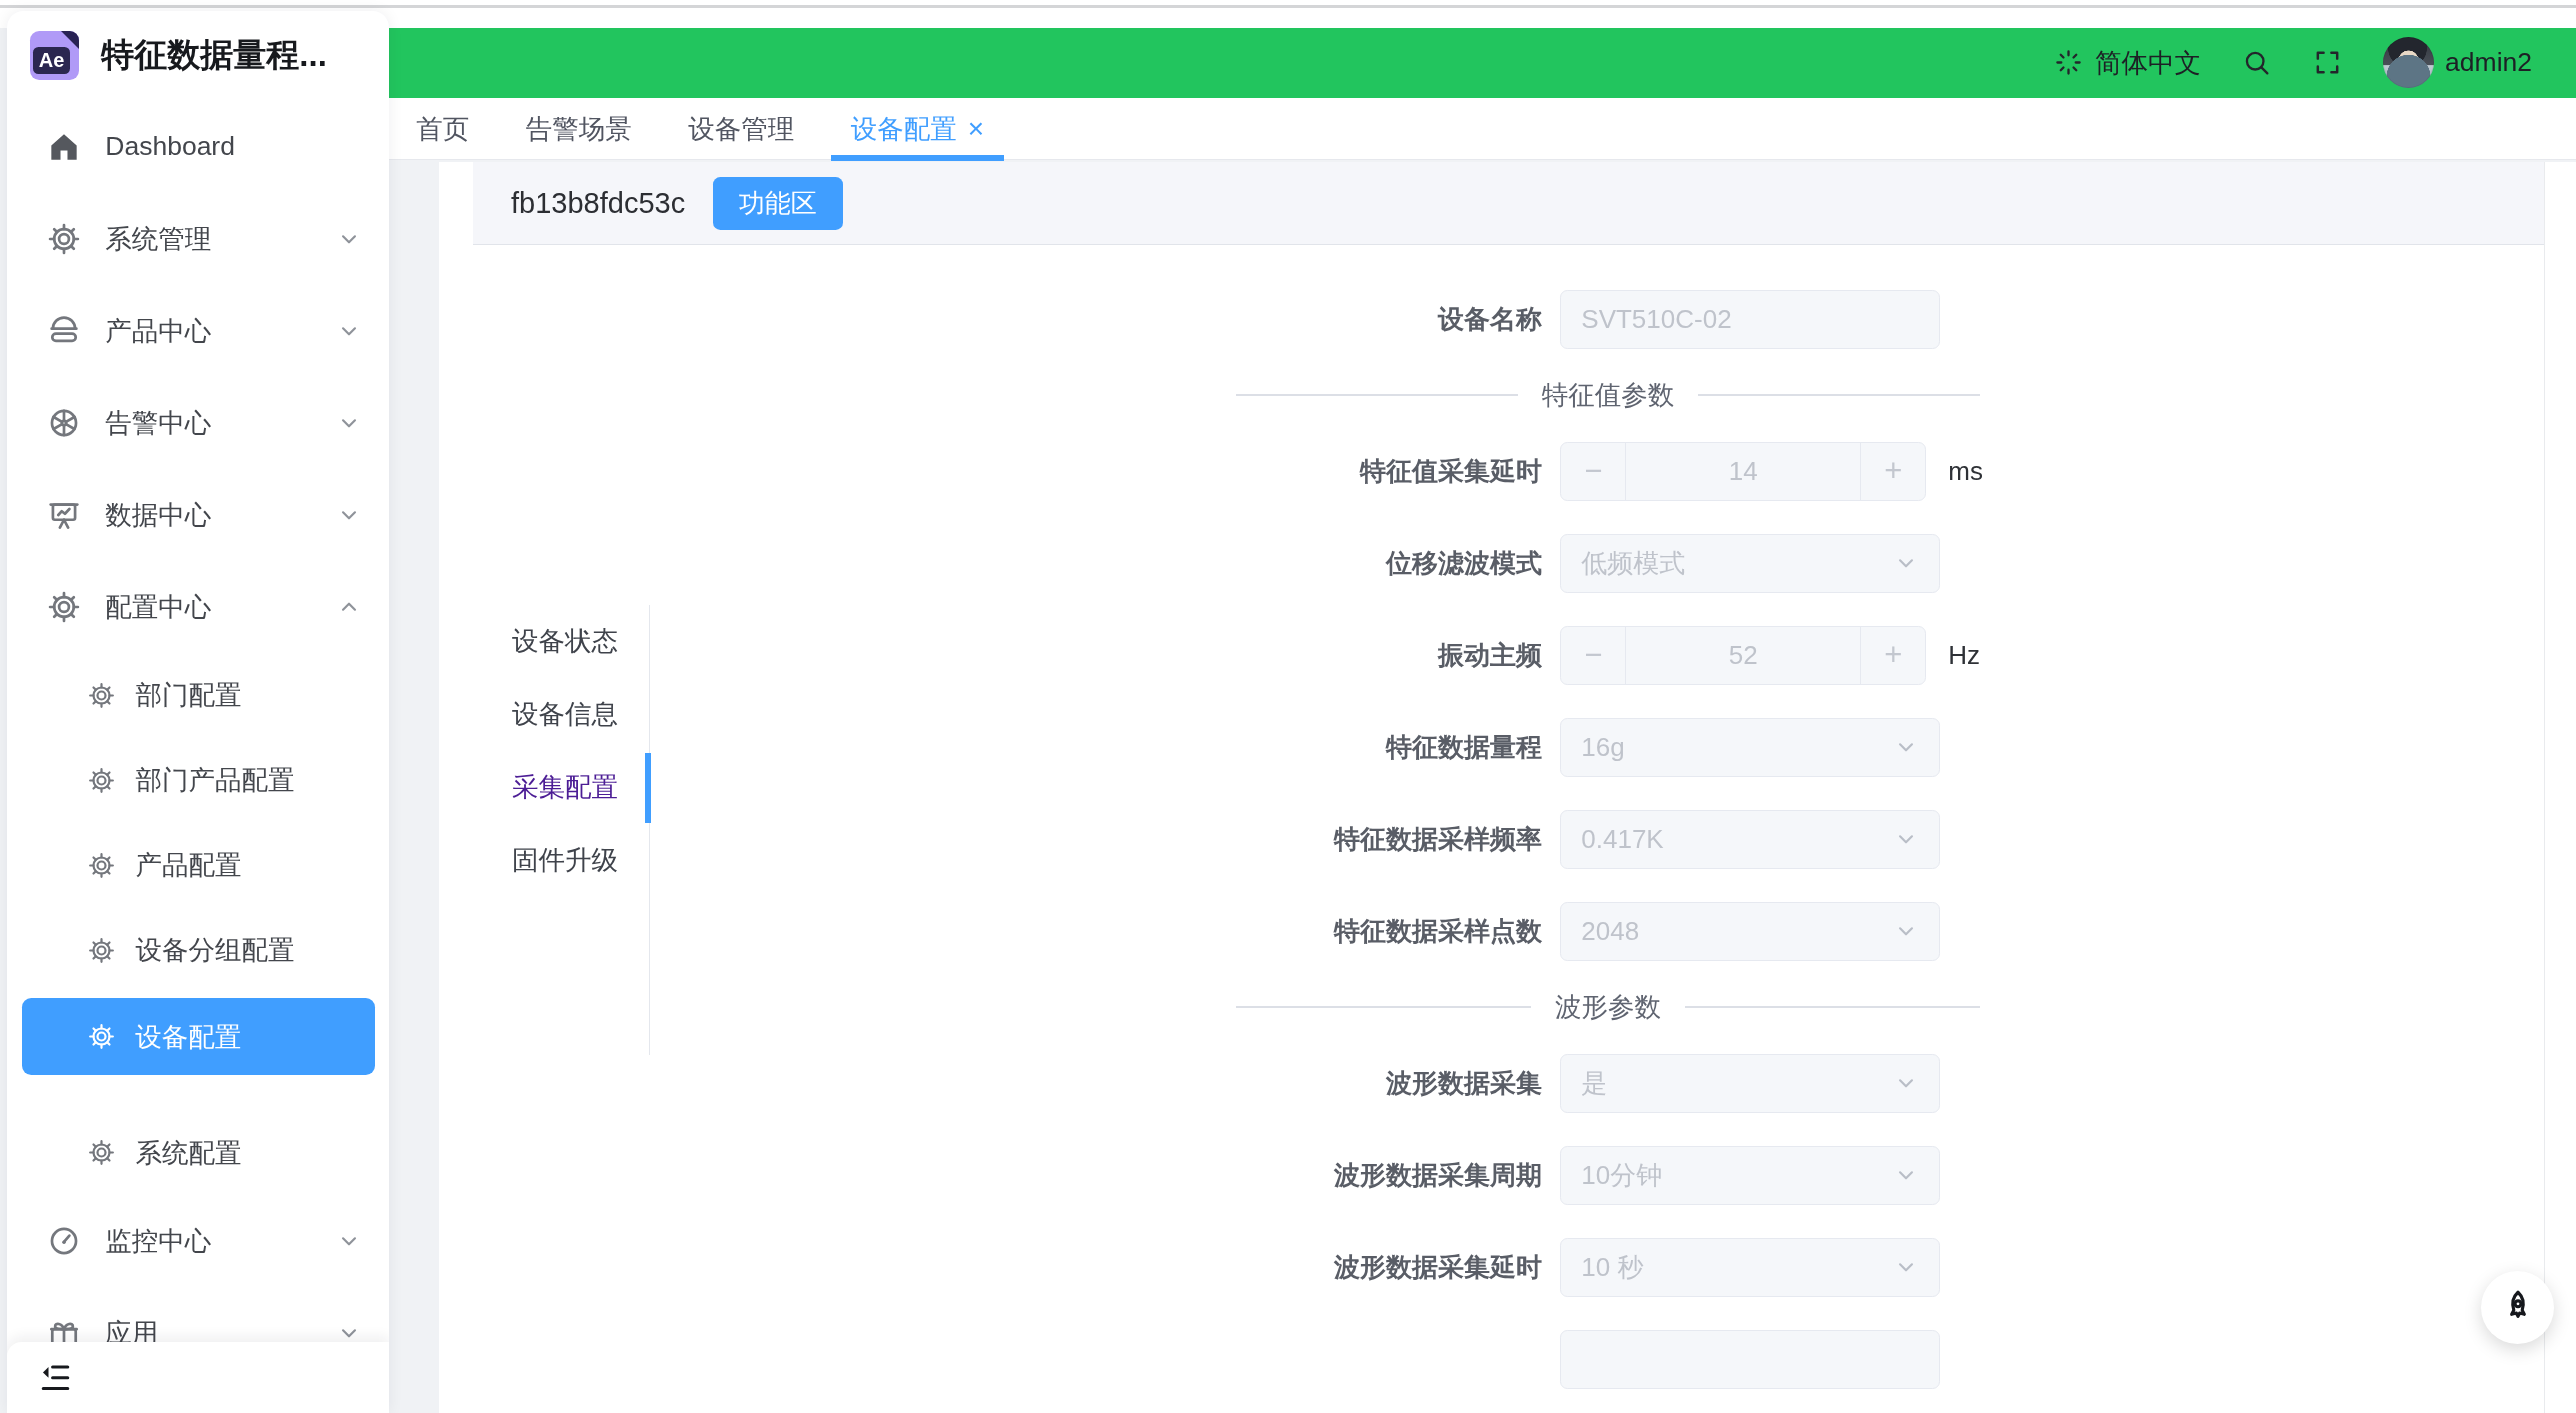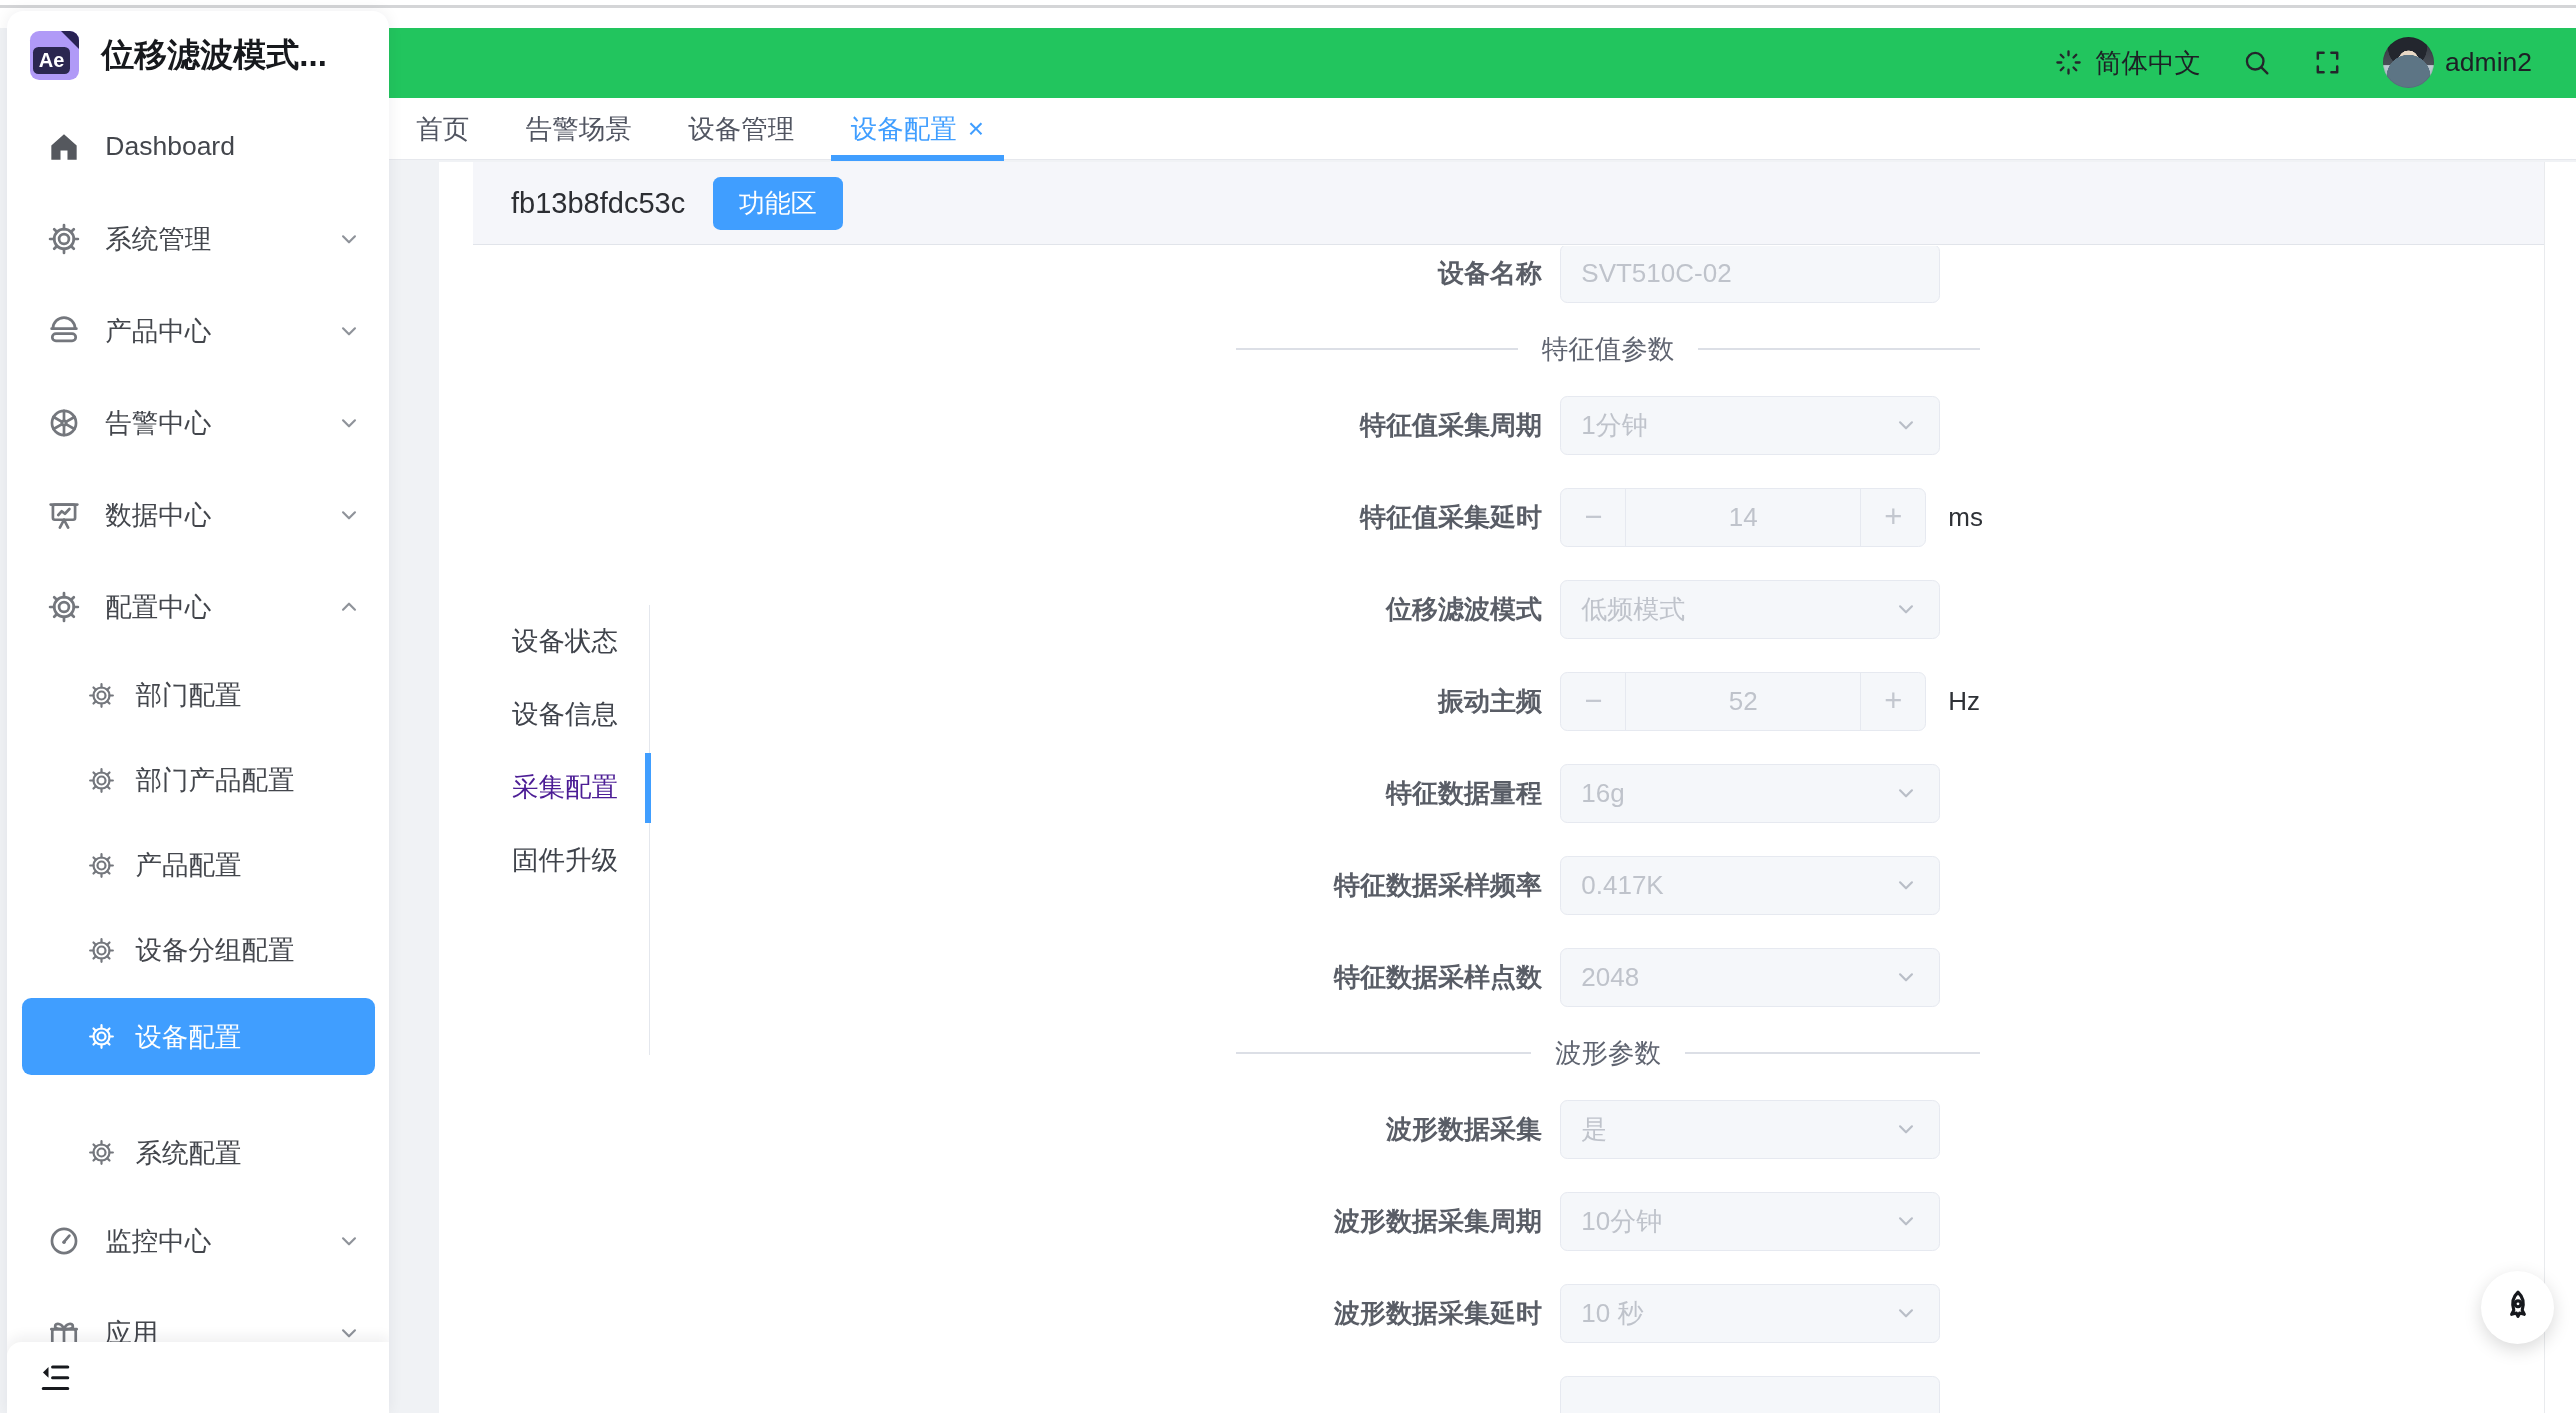--- a/index.html
+++ b/index.html
@@ -199,21 +199,21 @@
       <span class="tab-close">×</span>
     </div>
   </div>
 
   <div class="sidebar">
     <div class="logo-row">
       <span class="logo-badge">
         <span class="logo-fold"></span>
         <span class="logo-ae">Ae</span>
       </span>
-      <span class="logo-title">位移滤波模式...</span>
+      <span class="logo-title">特征数据量程...</span>
     </div>
     <div class="menu">
       <div class="side-item">
         <svg class="sicon filled" viewBox="0 0 42 42" width="38" height="38">
             <use href="#i-home"></use>
           </svg>
         <span>Dashboard</span>
       </div>
       <div class="side-item">
         <svg class="sicon" viewBox="0 0 42 42" width="38" height="38">
@@ -354,31 +354,20 @@
               <span class="inp">SVT510C-02</span>
             </span>
         </div>
 
         <div class="fdivider">
           <span class="dline"></span>
           <span class="dtext">特征值参数</span>
           <span class="dline"></span>
         </div>
 
-        <div class="frow">
-          <span class="flabel">特征值采集周期</span>
-          <span class="fctrl">
-            <span class="sel">
-              <span>1分钟</span>
-              <svg class="chevron" viewBox="0 0 28 28" width="26" height="26">
-                  <use href="#i-chevd"></use>
-                </svg>
-            </span>
-          </span>
-        </div>
 
         <div class="frow">
           <span class="flabel">特征值采集延时</span>
           <span class="fctrl">
             <span class="num">
               <span class="step minus">−</span>
               <span class="nval">14</span>
               <span class="step plus">+</span>
             </span>
             <span class="funit">ms</span>

